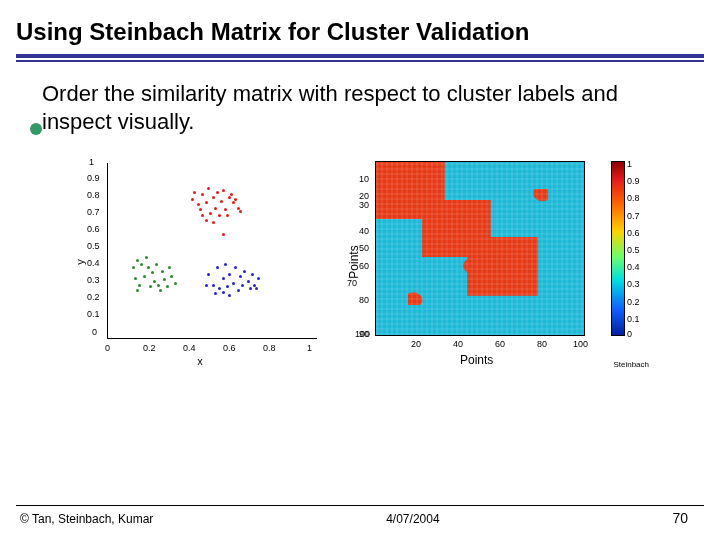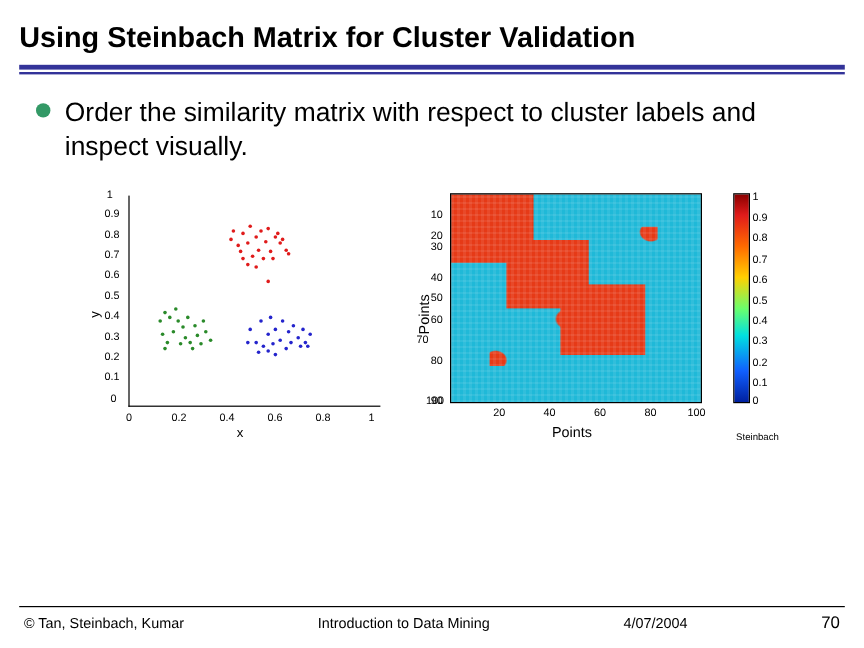--- a/index.html
+++ b/index.html
@@ -13,21 +13,21 @@
   .title {
     font-size: 24px;
     font-weight: bold;
     color: #000;
     padding: 18px 16px 8px 16px;
   }
   .rule-wrap { padding: 0 16px; }
   .rule1 { height: 4px; background: #333399; }
   .rule2 { height: 2px; background: #333399; margin-top: 2px; }
   .body-area { padding: 18px 30px 0 30px; }
-  .bullet-row { display: flex; align-items: flex-start; gap: 12px; }
+  .bullet-row { display: flex; align-items: flex-end; gap: 0; }
   .bullet-dot {
     width: 12px; height: 12px; background: #339966; border-radius: 50%;
     flex-shrink: 0; margin-top: 6px;
   }
   .bullet-text { font-size: 22px; line-height: 1.25; color: #000; }
   .charts {
     display: flex; justify-content: center; gap: 20px;
     margin-top: 22px;
   }
   .scatter-box { width: 250px; height: 210px; position: relative; }
@@ -89,21 +89,21 @@
     position: absolute; right: 20px; top: 4px; width: 14px; height: 175px;
     border: 1px solid #000;
     background: linear-gradient(to bottom,
       #8b0000 0%, #e01b1b 10%, #ff6a00 25%, #ffd000 40%,
       #6bff6b 55%, #00e0e0 68%, #1060ff 85%, #0020a0 100%);
   }
   .cbar-lbl { position: absolute; right: 0; font-size: 9px; width: 18px; text-align: left; }
   .cbar-title { position: absolute; right: -4px; bottom: -2px; font-size: 8px; }
   .htick { position: absolute; font-size: 9px; }
   .footer {
-    position: absolute; left: 0; right: 0; bottom: 14px;
+    position: absolute; left: 0; right: 12px; bottom: 14px;
     padding: 0 20px;
     display: flex; justify-content: space-between; align-items: baseline;
     font-size: 12px;
     text-align: center;
   }
   .footer-rule {
     position: absolute; left: 16px; right: 16px; bottom: 34px;
     height: 1px; background: #000;
   }
   .pagenum { font-size: 14px; }
@@ -258,16 +258,15 @@
       <div class="cbar-lbl" style="top:157px">0.1</div>
       <div class="cbar-lbl" style="top:172px">0</div>
     </div>
 
   </div>
 </div>
 
 <div class="footer-rule"></div>
 <div class="footer">
   <span>© Tan, Steinbach, Kumar</span>
-  <span>Introduction to Data Mining</span>
   <span>4/07/2004</span>
   <span class="pagenum">70</span>
 </div>
 
 </body></html>

